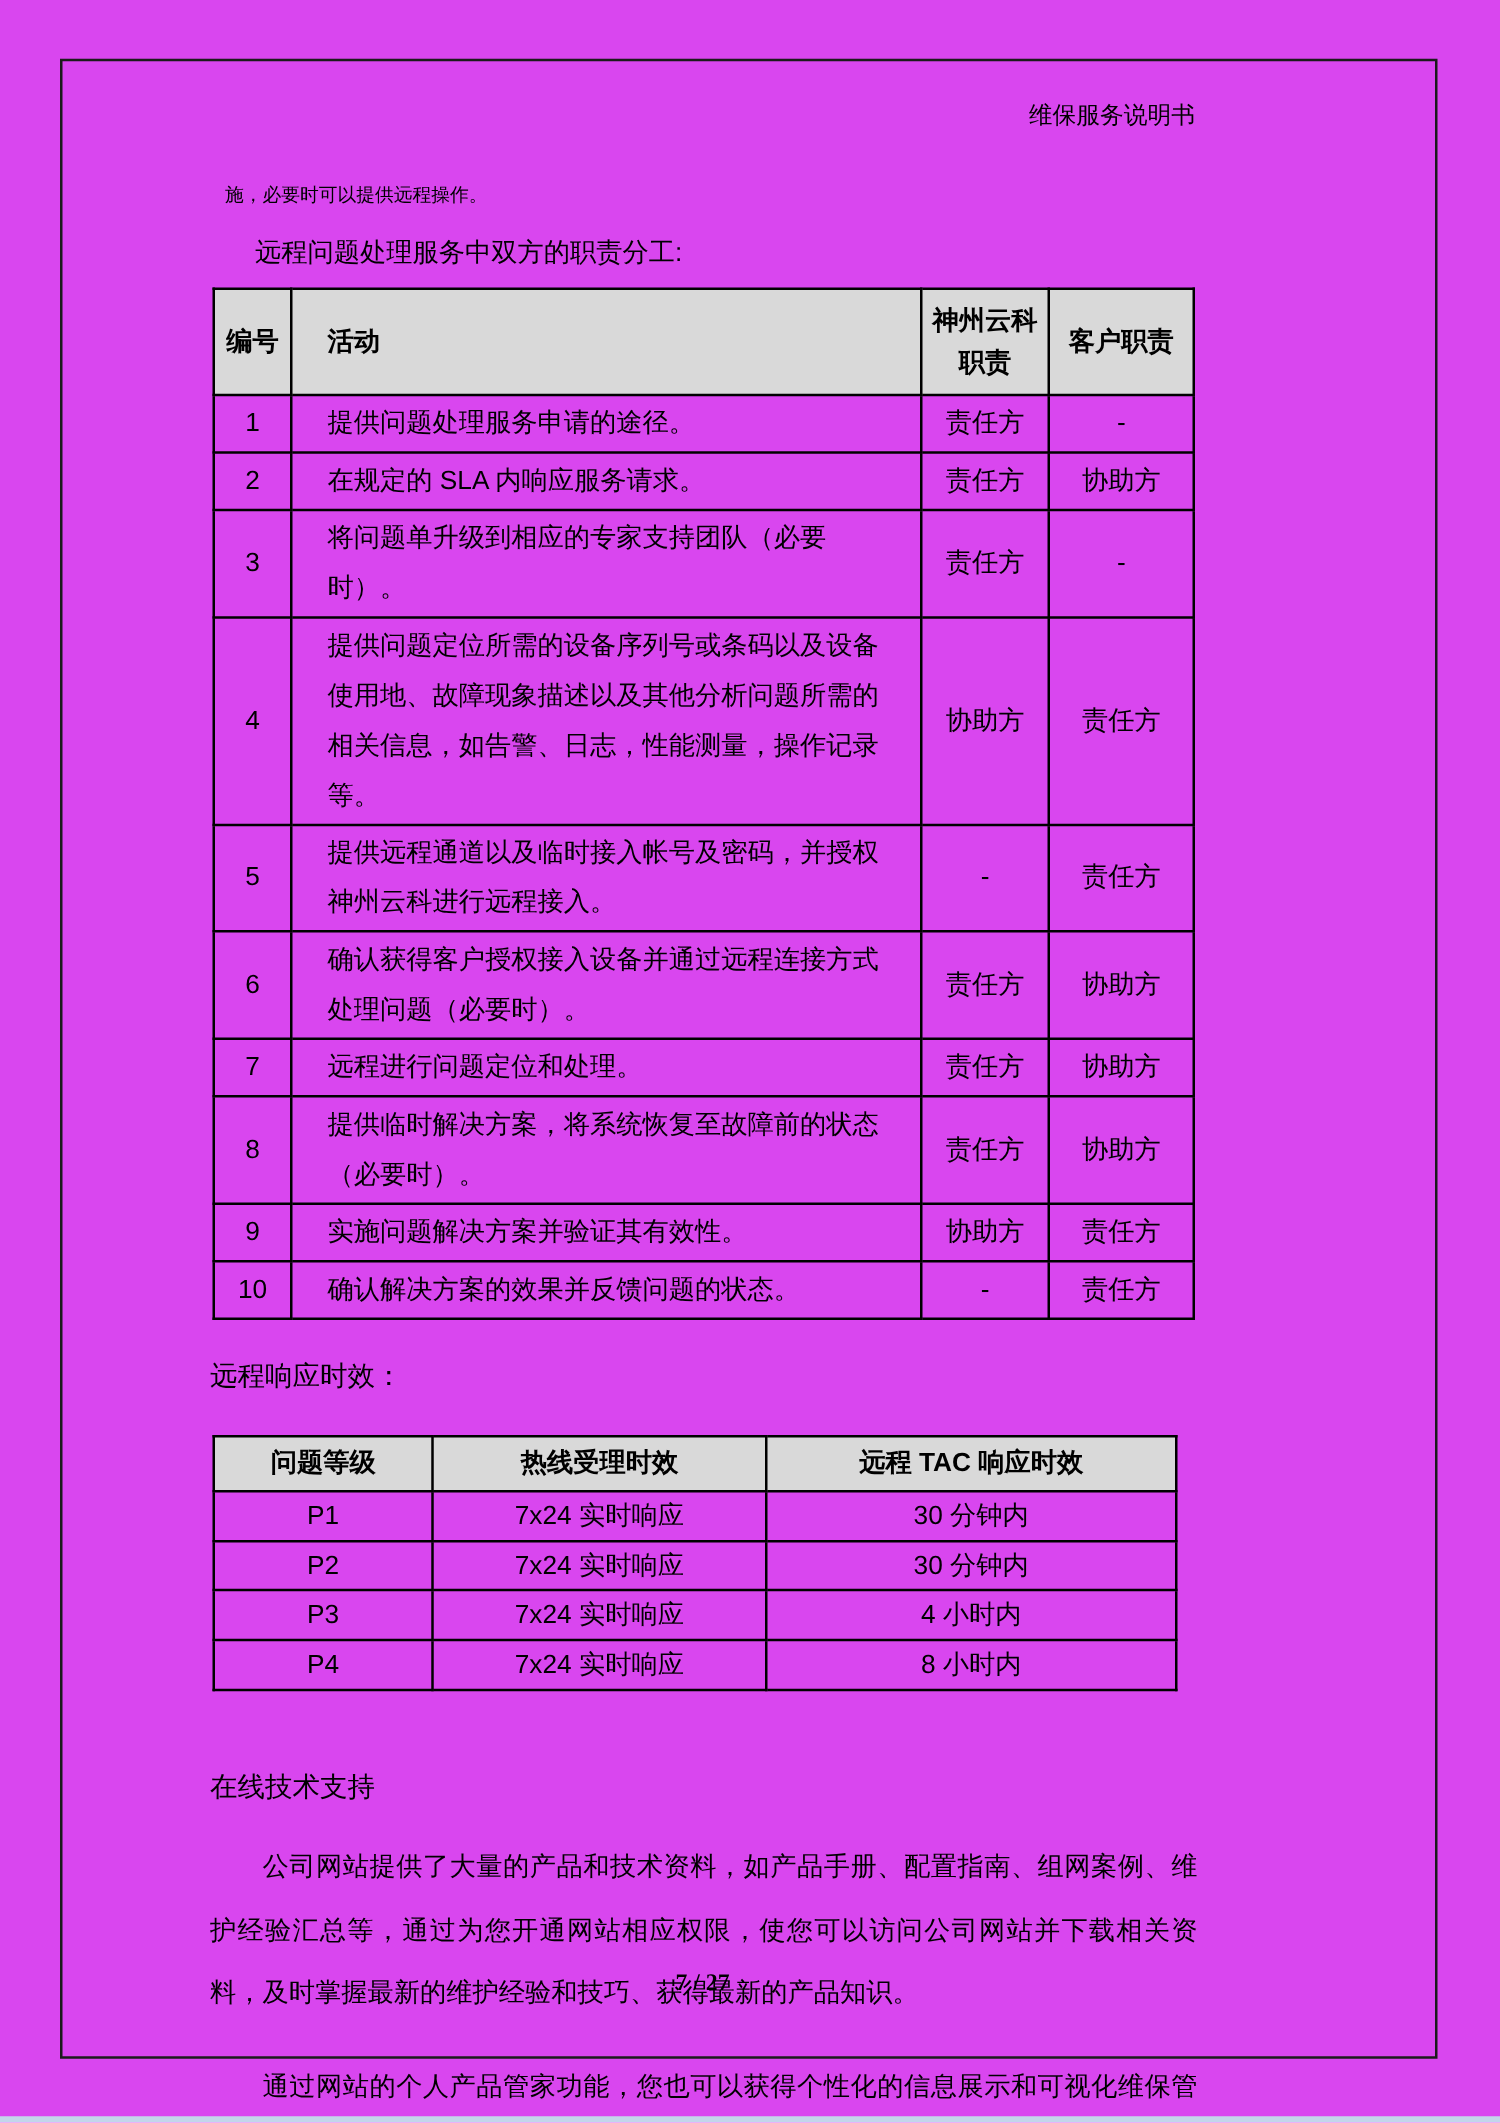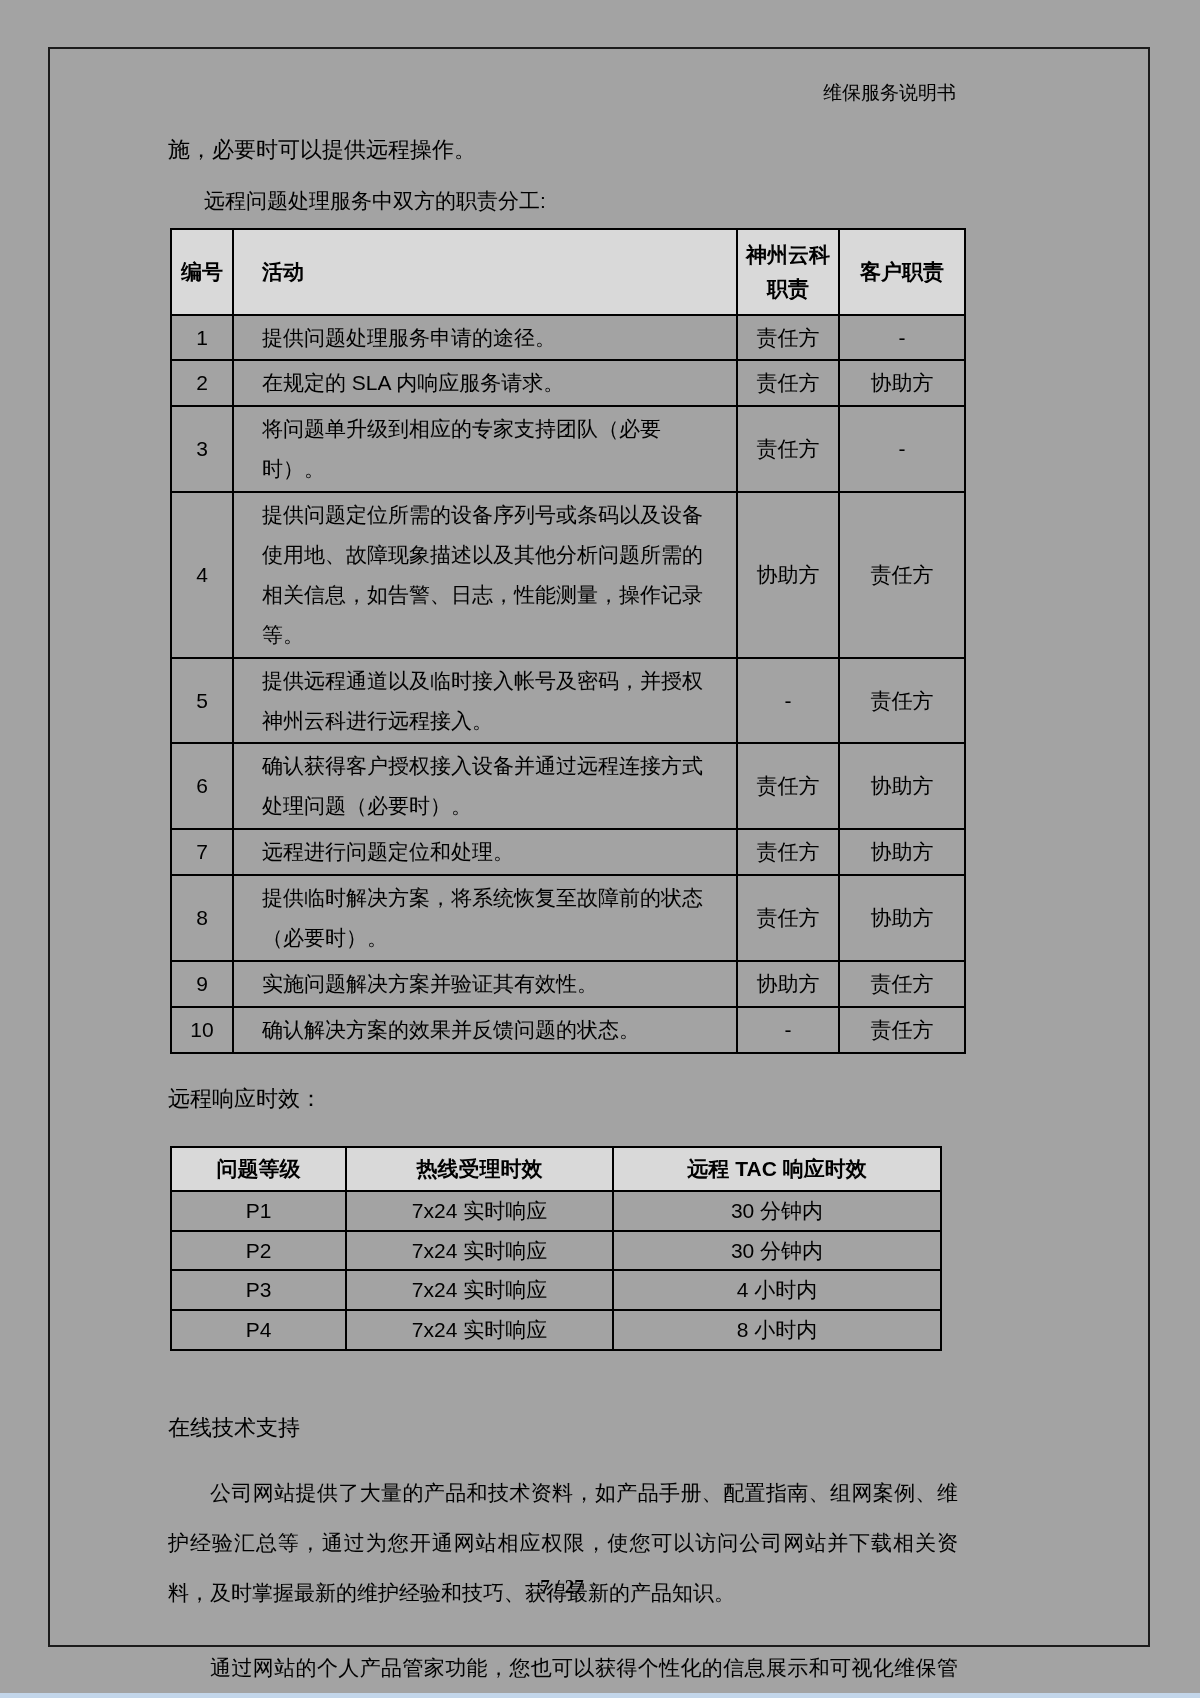--- a/index.html
+++ b/index.html
@@ -1,21 +1,21 @@
 <!DOCTYPE html>
 <html><head>
 <meta charset="utf-8">
 <style>
   * { box-sizing: border-box; }
   html, body { margin: 0; padding: 0; background: #ffffff; }
   .page {
     position: relative;
     width: 1200px;
     height: 1698px;
-    background: #a3a3a3;
+    background: #d946ef;
     overflow: hidden;
     font-family: "Liberation Sans", sans-serif;
     color: #000000;
   }
   .frame {
     position: absolute;
     left: 48px; top: 47px;
     width: 1102px; height: 1600px;
     border: 2px solid #1b1b1b;
   }
@@ -25,22 +25,22 @@
     text-align: right;
     font-family: "Liberation Serif", serif;
     font-size: 19px;
     line-height: 1.2;
   }
   .content {
     position: absolute;
     left: 168px; top: 134px; width: 790px;
   }
   .para-continuation {
-    margin: 0;
-    font-size: 22px;
+    margin: 12px;
+    font-size: 15px;
     line-height: 1.45;
   }
   .para-leadin {
     margin: 20px 0 12px 0;
     text-indent: 36px;
     font-size: 21px;
     line-height: 1.45;
   }
   table {
     border-collapse: collapse;
@@ -58,21 +58,21 @@
   th {
     background: #d9d9d9;
     font-weight: bold;
     line-height: 1.6;
     padding: 8px 2px;
   }
   #resp-table td { line-height: 1.9; padding: 2px 4px; }
   #resp-table .c0 { width: 62px; }
   #resp-table .c1 { width: 504px; text-align: left; padding: 2px 28px; }
   #resp-table .c2 { width: 102px; }
-  #resp-table .c3 { width: 126px; }
+  #resp-table .c3 { width: 116px; }
   .sla-heading {
     margin: 30px 0 10px 0;
     font-size: 22px;
     line-height: 1.4;
   }
   #sla-table { margin-top: 32px; }
   #sla-table th { padding: 5px 2px; line-height: 1.5; }
   #sla-table td { line-height: 1.7; padding: 1px 2px; }
   #sla-table .c0 { width: 175px; }
   #sla-table .c1 { width: 267px; }

